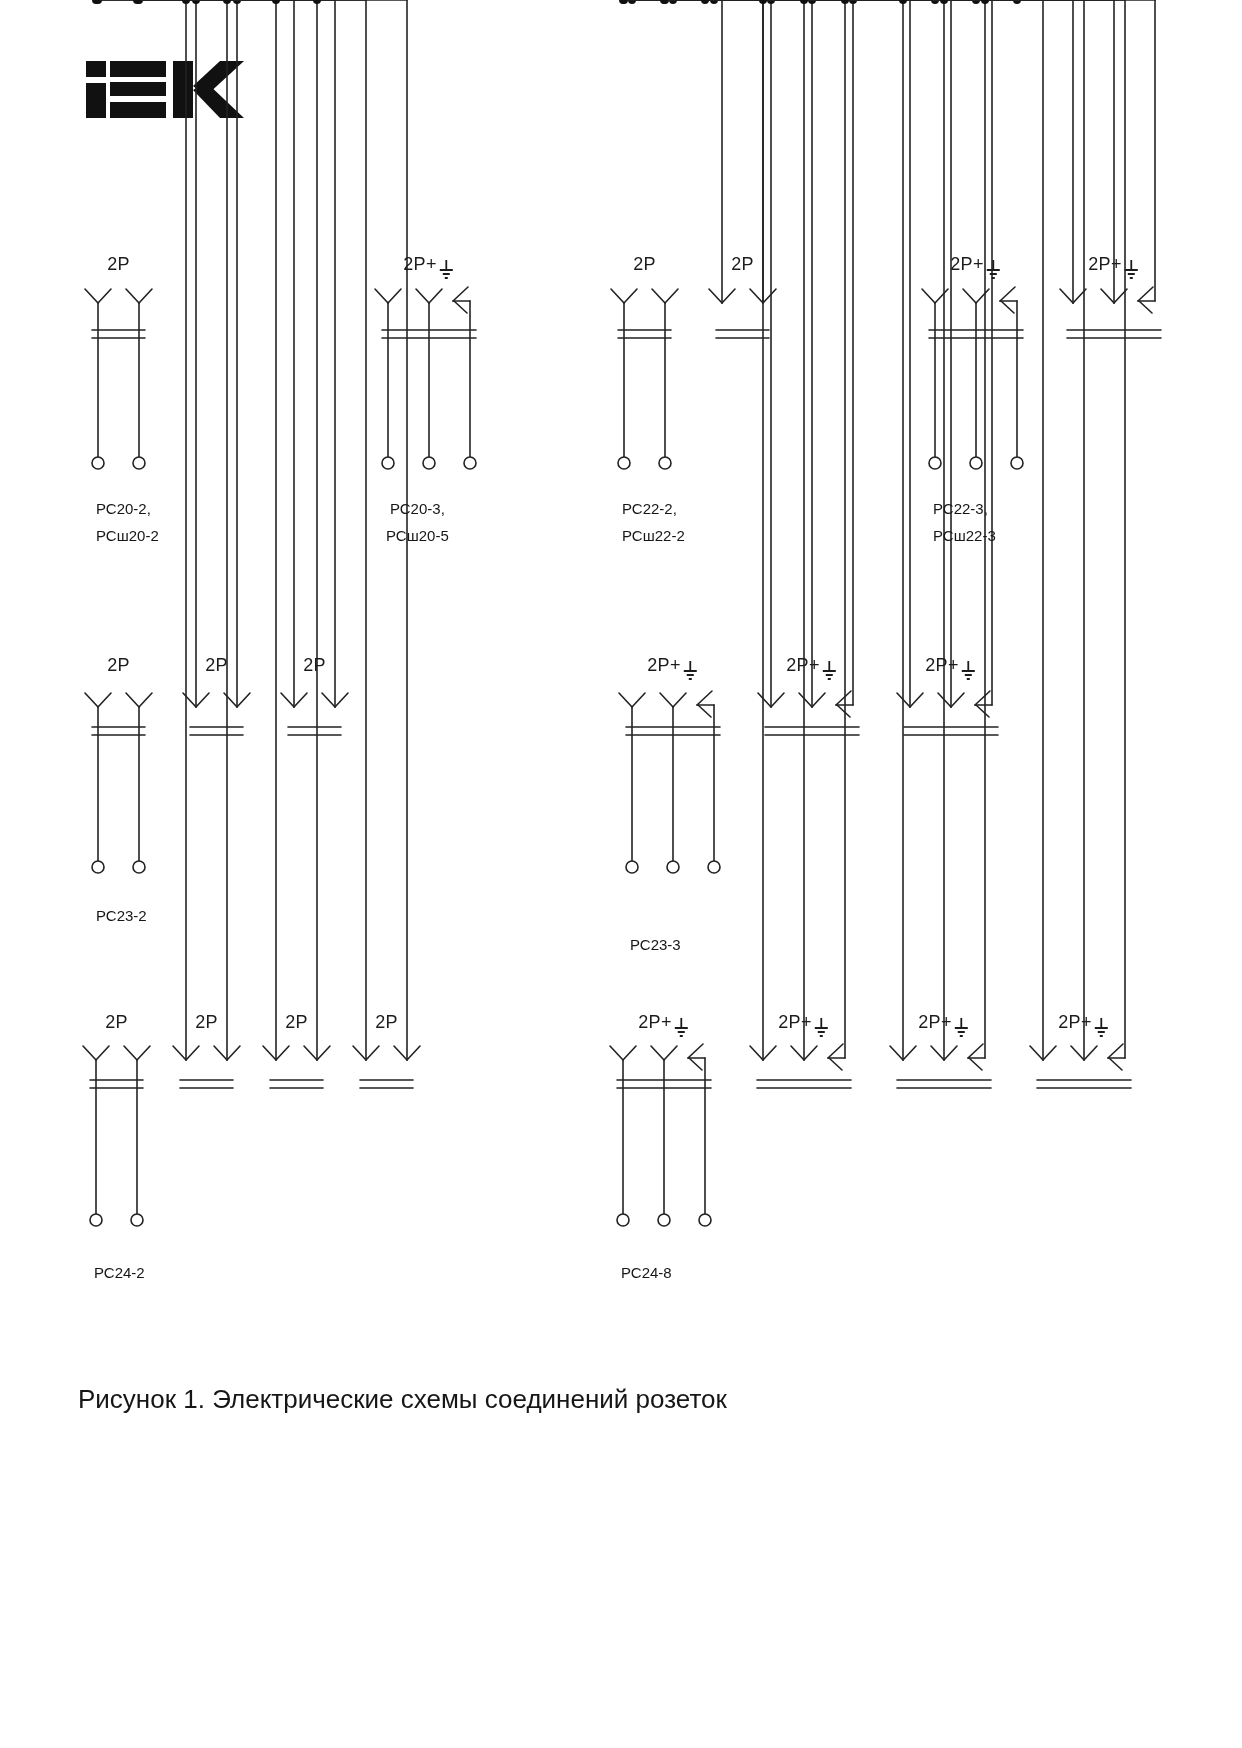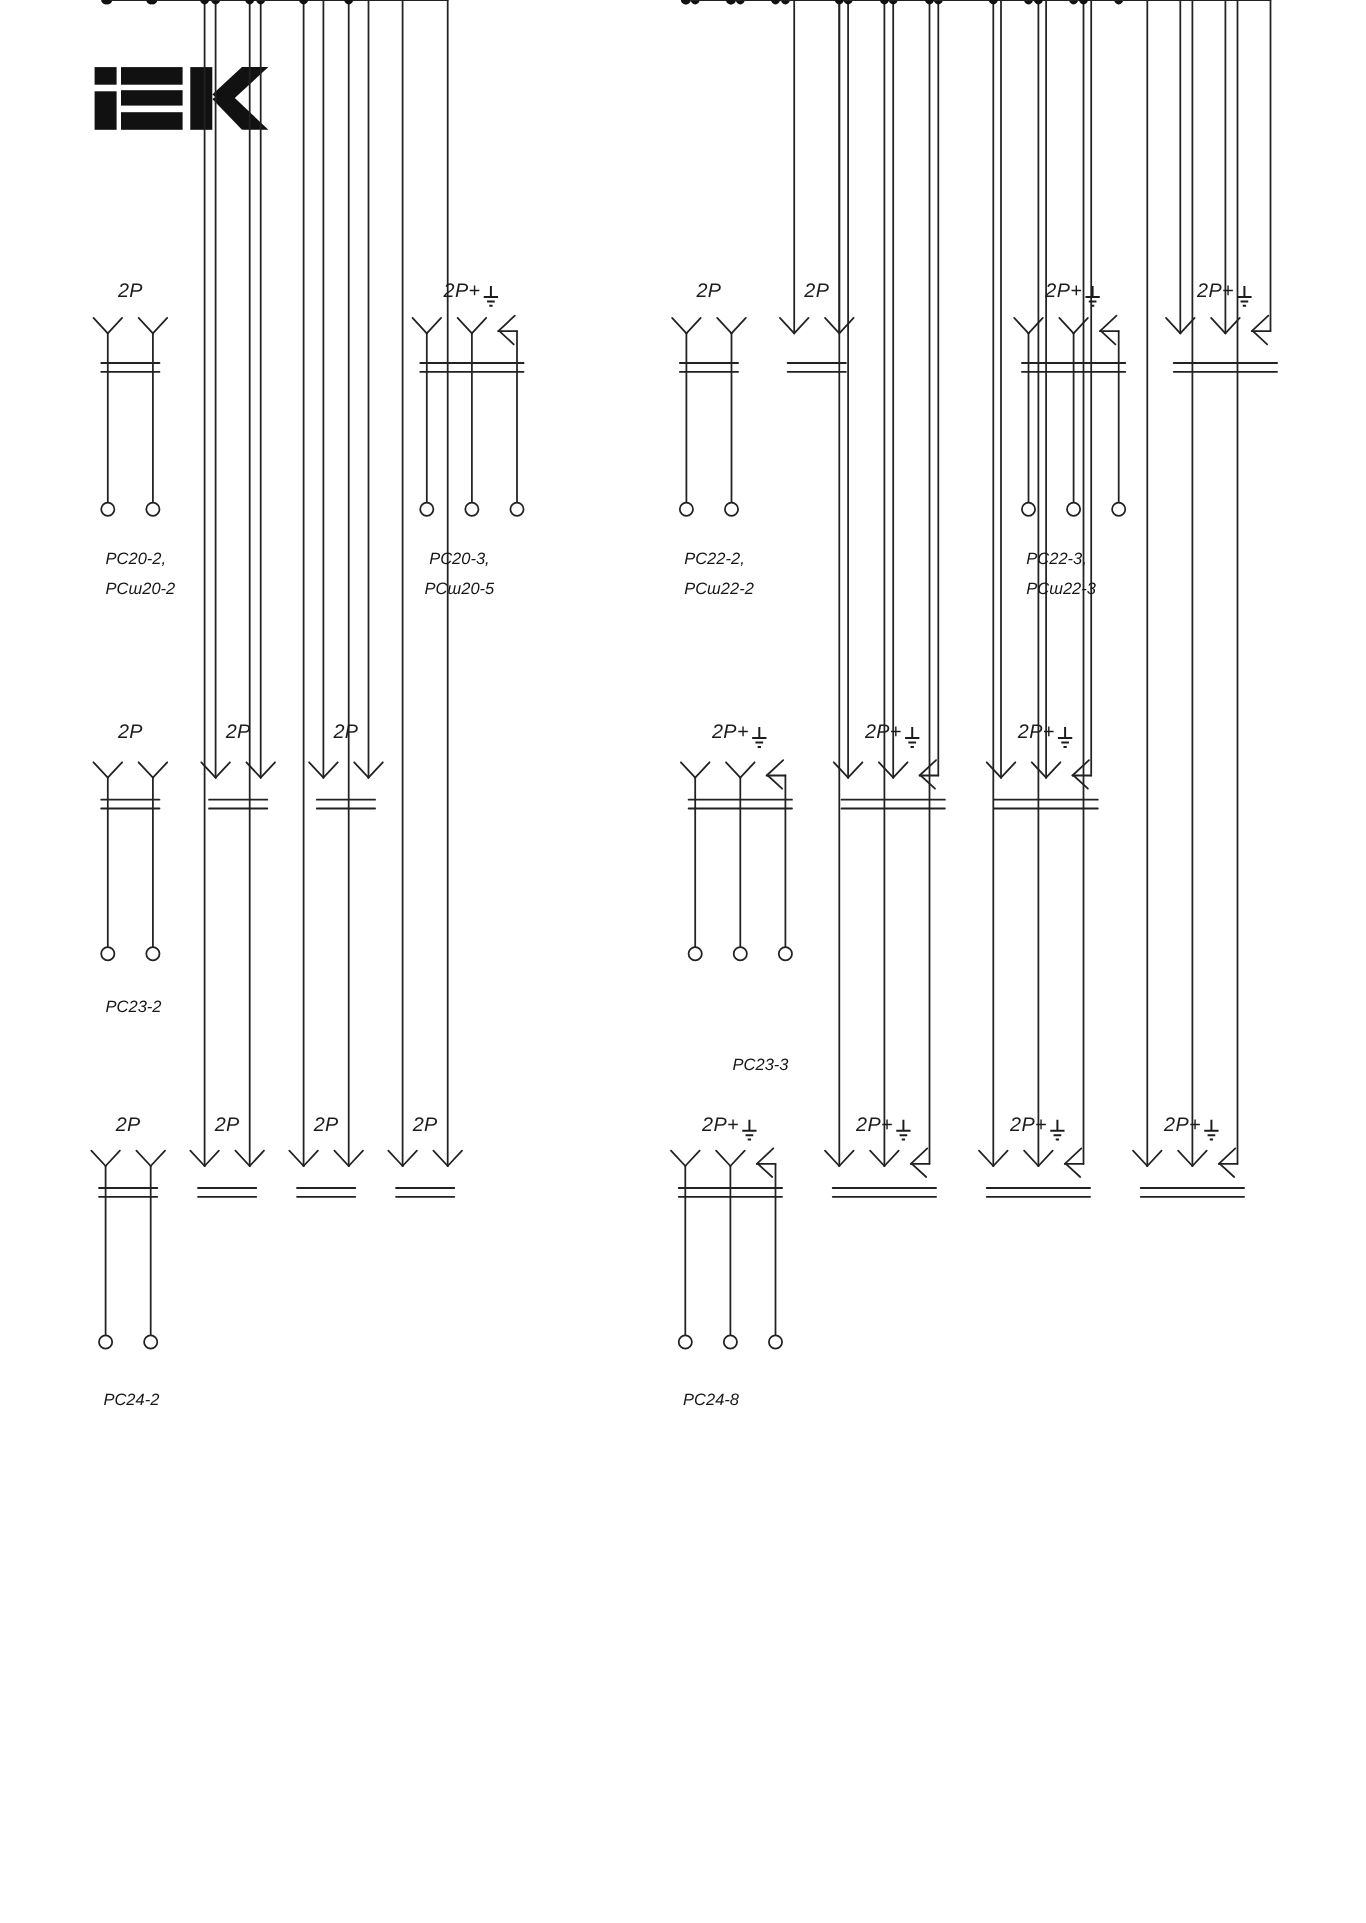--- a/index.html
+++ b/index.html
@@ -2,21 +2,21 @@
 <html><head>
 <meta charset="utf-8">
 <style>
   html,body{margin:0;padding:0;background:#ffffff;}
   body{width:1242px;height:1748px;font-family:"Liberation Sans",sans-serif;color:#1c1c1c;}
   .page{position:relative;width:1242px;height:1748px;background:#fff;overflow:hidden;}
   #art{position:absolute;left:0;top:0;width:1242px;height:1748px;}
   #art .wire{stroke:#222222;stroke-width:1.6;fill:none;stroke-linecap:round;}
   #art .terminal{fill:#ffffff;stroke:#222222;stroke-width:1.6;}
   #art .junction{fill:#111111;stroke:none;}
-  #labels{position:absolute;left:0;top:0;width:1242px;height:1748px;font-style:italic;}
+  #labels{position:absolute;left:0;top:0;width:1242px;height:1748px;}
   .pin-label{position:absolute;transform:translateX(-50%);font-size:18px;letter-spacing:.3px;
              display:flex;align-items:flex-start;gap:2px;white-space:nowrap;color:#1c1c1c;}
   .pin-label .earth-svg{margin-top:5px;}
   .earth-svg line{stroke:#1c1c1c;stroke-width:1.8;}
   .part-label{position:absolute;font-size:15px;line-height:27px;color:#161616;}
   .caption{position:absolute;left:78px;top:1384px;font-size:26px;color:#161616;}
   #logo{position:absolute;left:0;top:0;}
   #logo .ink{fill:#111111;}
 </style>
 </head>
@@ -406,21 +406,21 @@
       </div>
       <div class="pin-label" style="left: 951px; top: 655px;">
         <span>2P+</span>
         <svg class="earth-svg" width="16" height="22" viewBox="0 0 16 22">
           <line x1="8" y1="1" x2="8" y2="11"></line>
           <line x1="1.5" y1="11" x2="14.5" y2="11"></line>
           <line x1="4.5" y1="15" x2="11.5" y2="15"></line>
           <line x1="6.5" y1="19" x2="9.5" y2="19"></line>
         </svg>
       </div>
-      <div class="part-label" style="left: 630px; top: 955px; margin-left: 36px;">
+      <div class="part-label" style="left: 630px; top: 931px;">
         <div>РС23-3</div>
       </div>
       <div class="pin-label" style="left: 116.5px; top: 1012px;">
         <span>2P</span>
       </div>
       <div class="pin-label" style="left: 206.5px; top: 1012px;">
         <span>2P</span>
       </div>
       <div class="pin-label" style="left: 296.5px; top: 1012px;">
         <span>2P</span>
@@ -465,13 +465,14 @@
           <line x1="1.5" y1="11" x2="14.5" y2="11"></line>
           <line x1="4.5" y1="15" x2="11.5" y2="15"></line>
           <line x1="6.5" y1="19" x2="9.5" y2="19"></line>
         </svg>
       </div>
       <div class="part-label" style="left: 621px; top: 1259px;">
         <div>РС24-8</div>
       </div>
     </div>
 
+  <div class="caption">Рисунок 1. Электрические схемы соединений розеток</div>
 </div>
 
 </body></html>

